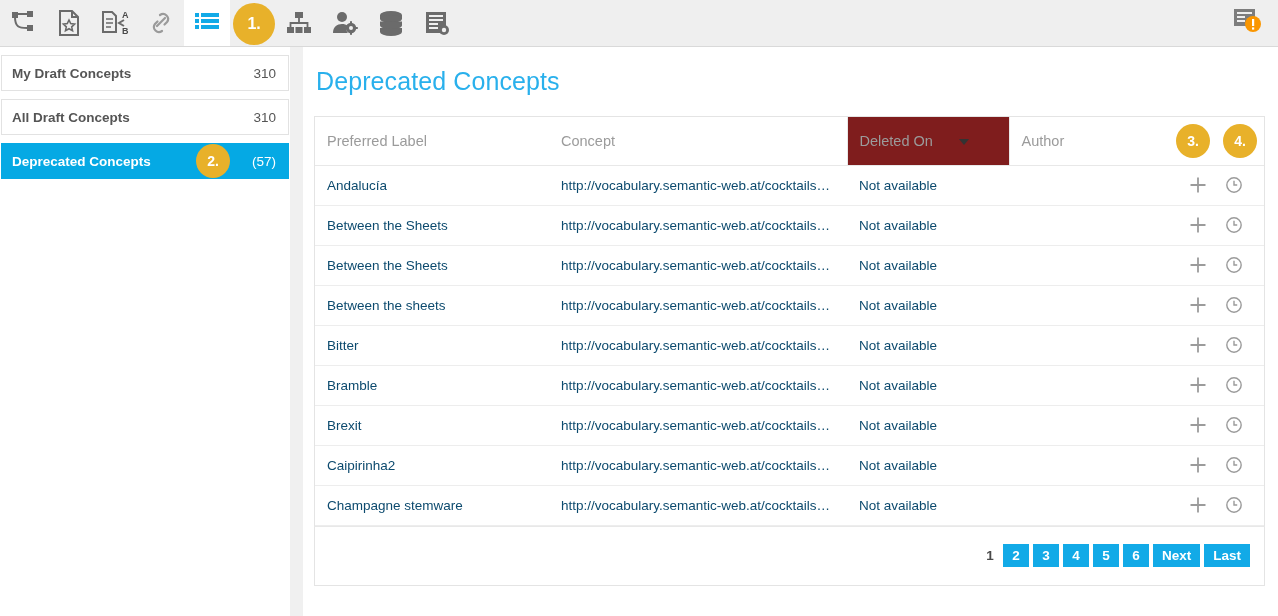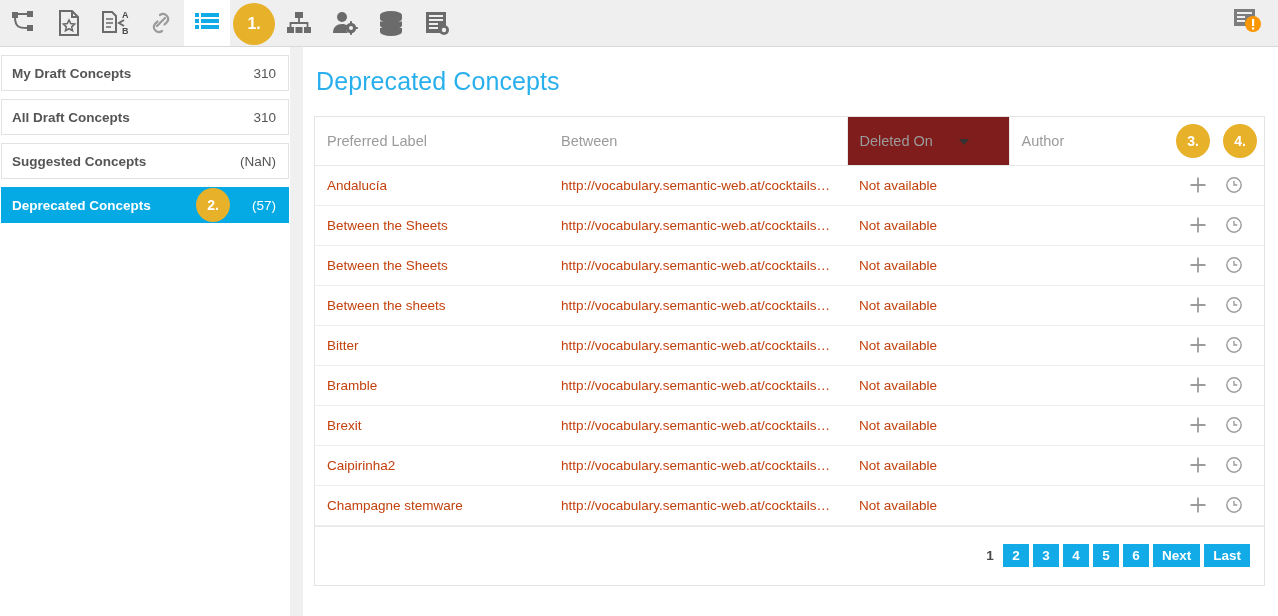--- a/index.html
+++ b/index.html
@@ -174,21 +174,21 @@
     margin-left: 22px;
     width: 0; height: 0;
     border-left: 5px solid transparent;
     border-right: 5px solid transparent;
     border-top: 6px solid #333333;
     vertical-align: middle;
   }
   table.grid td {
     height: 40px;
     font-size: 13.5px;
-    color: #c2410c;
+    color: #0c4a6e;
     padding: 0 12px;
     border-bottom: 1px solid #ededed;
     white-space: nowrap;
     overflow: hidden;
     text-overflow: ellipsis;
   }
   td.c-label { padding-left: 12px; }
   td.c-concept { color: #3b3b3b; }
   td.c-actions {
     text-align: right;
@@ -406,24 +406,20 @@
   <div class="side-item">
     <span class="label">My Draft Concepts</span>
     <span class="count">310</span>
   </div>
 
   <div class="side-item">
     <span class="label">All Draft Concepts</span>
     <span class="count">310</span>
   </div>
 
-  <div class="side-item">
-    <span class="label">Suggested Concepts</span>
-    <span class="count">(NaN)</span>
-  </div>
 
   <div class="side-item selected">
     <span class="label">Deprecated Concepts</span>
     <div class="callout callout-side">2.</div>
     <span class="count">(57)</span>
   </div>
 
 </div>
 
 <div class="gutter"></div>
@@ -437,21 +433,21 @@
       <colgroup>
         <col class="col-label">
           <col class="col-concept">
           <col class="col-deleted">
           <col class="col-author">
           <col class="col-actions">
       </colgroup>
       <thead>
         <tr>
           <th>Preferred Label</th>
-          <th>Between</th>
+          <th>Concept</th>
           <th class="sorted">
             <span>Deleted On</span>
             <span class="sort-caret"></span>
           </th>
           <th>Author</th>
           <th>
             <div class="callout callout-th c3">3.</div>
             <div class="callout callout-th c4">4.</div>
           </th>
         </tr>

